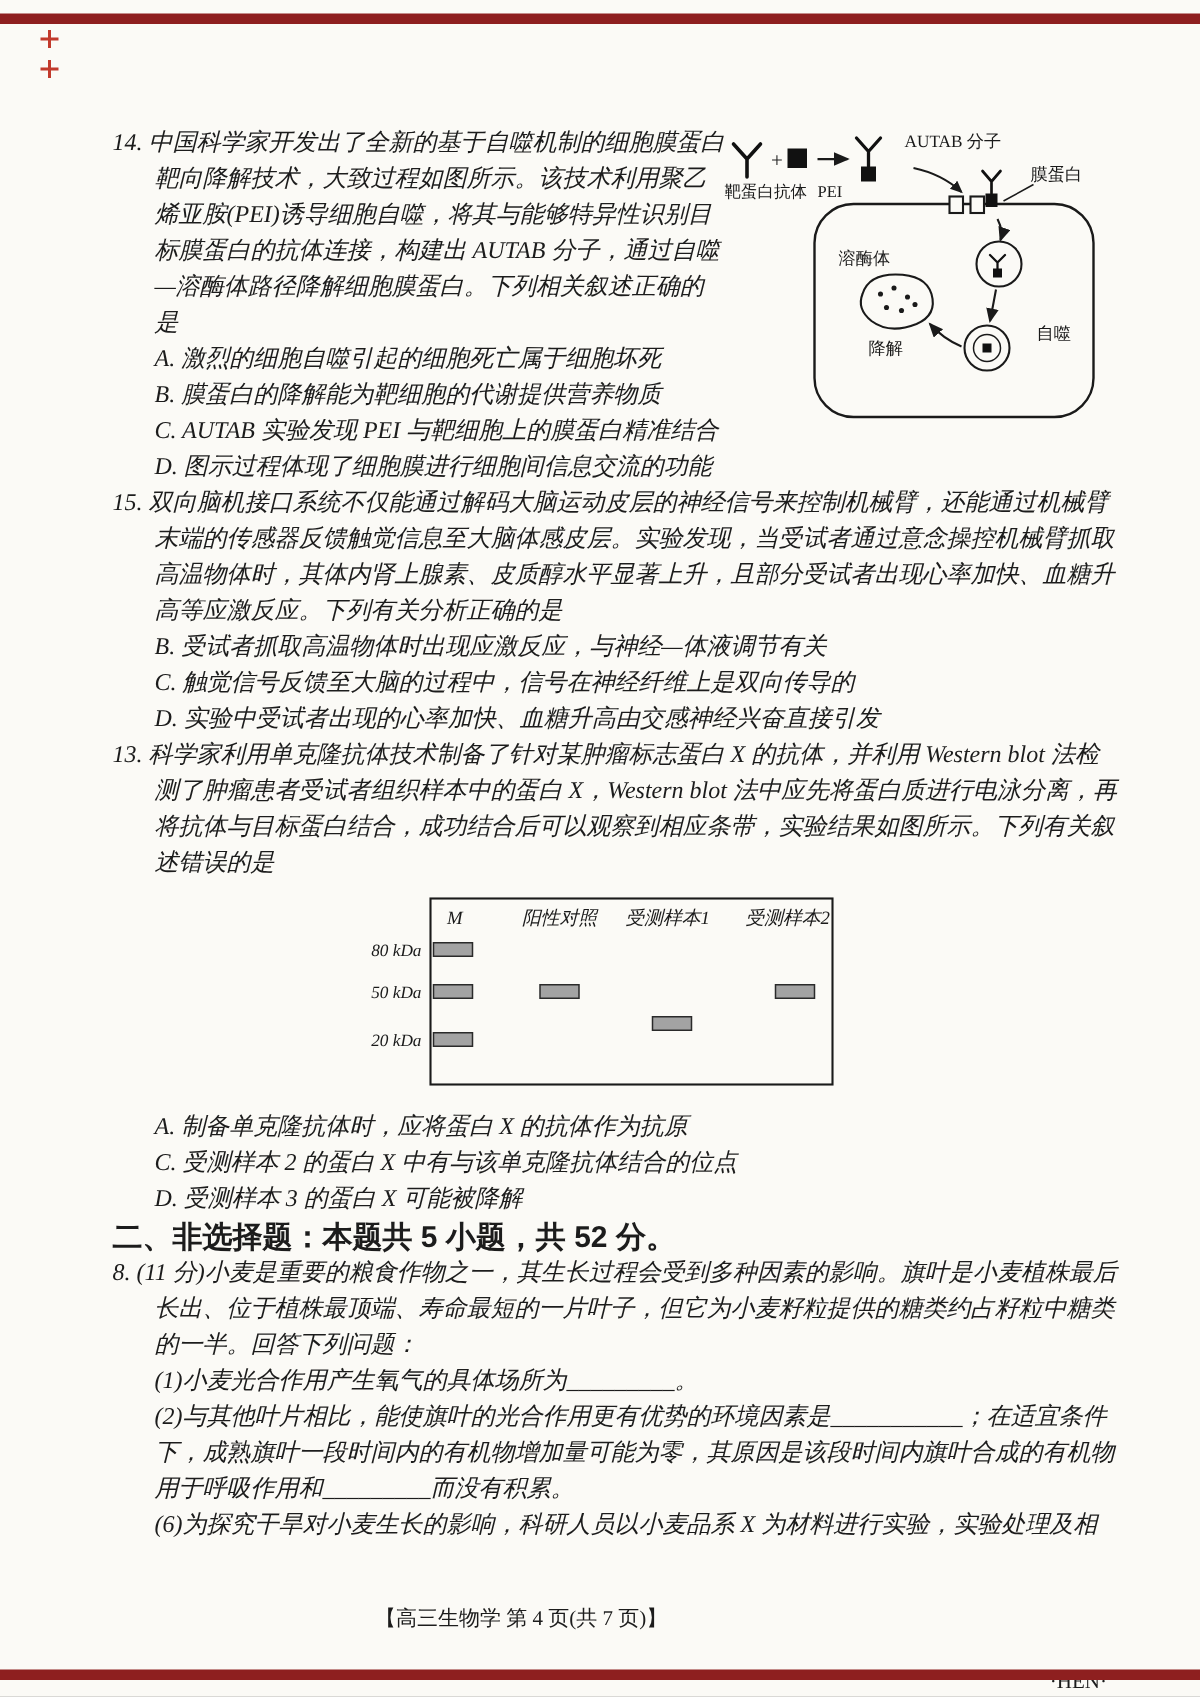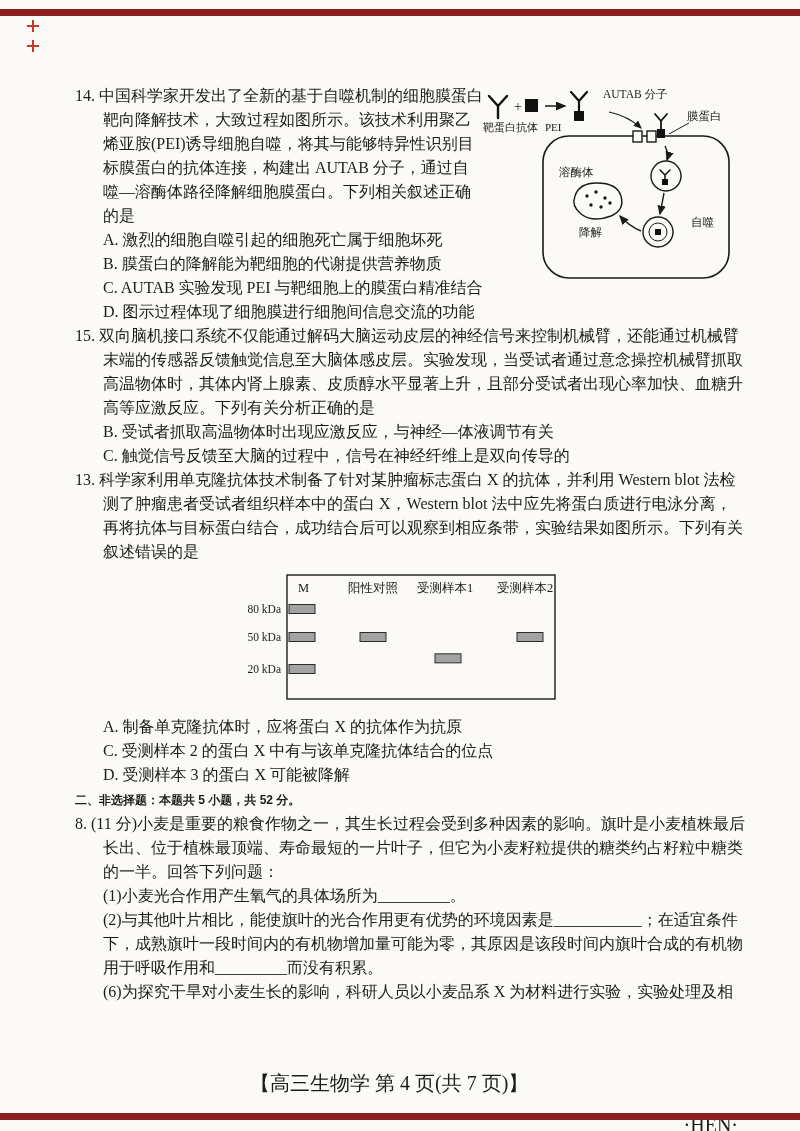--- a/index.html
+++ b/index.html
@@ -11,33 +11,33 @@
     font-family:"Liberation Serif","DejaVu Serif",serif;
   }
   .print-band { position:absolute; left:0; width:100%; height:7px; background:#8e1f1f; }
   .print-band.top { top:9px; }
   .print-band.bottom { bottom:11px; }
   .cross { position:absolute; width:12px; height:12px; }
   .cross::before { content:""; position:absolute; left:0; top:5px; width:12px; height:2px; background:#c23a2c; }
   .cross::after  { content:""; position:absolute; left:5px; top:0; width:2px; height:12px; background:#c23a2c; }
   .content { position:absolute; top:84px; left:75px; width:672px; font-size:16px; line-height:24px; }
   .q { position:relative; }
-  .qbody { padding-left:28px; }
+  .qbody { padding-left:28px;font-style:italic; }
   .stem { text-indent:-28px; }
   .qnum { margin-right:4px; }
   .q14 .stem { max-width:380px; }
   .option { }
   .fig14 { position:absolute; top:0px; right:-8px; width:272px; height:206px; }
   .fig16-wrap { margin:7px 0 5px 132px; }
   .section-head {
     font-family:"Liberation Sans","DejaVu Sans",sans-serif;
-    font-weight:bold; font-size:12px; margin-top:1px;
+    font-weight:bold; font-size:20px; margin-top:1px;
   }
   .part { }
-  .footer { position:absolute; top:1070px; left:0; width:800px; height:24px; font-size:20px; }
+  .footer { position:absolute; top:1070px; left:0; width:800px; height:24px; font-size:14px; }
   .footer-center { position:absolute; left:250px; }
   .footer-right { position:absolute; right:62px;margin-top:44px; }
   svg text { font-family:"Liberation Serif","DejaVu Serif",serif; fill:#1a1a1a; }
 </style>
 </head>
 <body>
 
 <div class="page">
 
   <div class="print-band top"></div>
@@ -120,20 +120,21 @@
         <div class="option">C. AUTAB 实验发现 PEI 与靶细胞上的膜蛋白精准结合</div>
         <div class="option">D. 图示过程体现了细胞膜进行细胞间信息交流的功能</div>
       </div>
     </div>
 
     <div class="q">
       <div class="qbody">
         <div class="stem"><span class="qnum">15.</span><span>双向脑机接口系统不仅能通过解码大脑运动皮层的神经信号来控制机械臂，还能通过机械臂末端的传感器反馈触觉信息至大脑体感皮层。实验发现，当受试者通过意念操控机械臂抓取高温物体时，其体内肾上腺素、皮质醇水平显著上升，且部分受试者出现心率加快、血糖升高等应激反应。下列有关分析正确的是</span></div>
         <div class="option">B. 受试者抓取高温物体时出现应激反应，与神经—体液调节有关</div>
         <div class="option">C. 触觉信号反馈至大脑的过程中，信号在神经纤维上是双向传导的</div>
+        <div class="option">D. 实验中受试者出现的心率加快、血糖升高由交感神经兴奋直接引发</div>
       </div>
     </div>
 
     <div class="q">
       <div class="qbody">
         <div class="stem"><span class="qnum">13.</span><span>科学家利用单克隆抗体技术制备了针对某肿瘤标志蛋白 X 的抗体，并利用 Western blot 法检测了肿瘤患者受试者组织样本中的蛋白 X，Western blot 法中应先将蛋白质进行电泳分离，再将抗体与目标蛋白结合，成功结合后可以观察到相应条带，实验结果如图所示。下列有关叙述错误的是</span></div>
         <div class="fig16-wrap">
           <svg id="gel-svg" width="330" height="132" viewBox="0 0 330 132">
             <rect x="52" y="4" width="268" height="124" fill="none" stroke="#1a1a1a" stroke-width="1.4"></rect>
             <text x="63" y="21" font-size="12.5">M</text>

